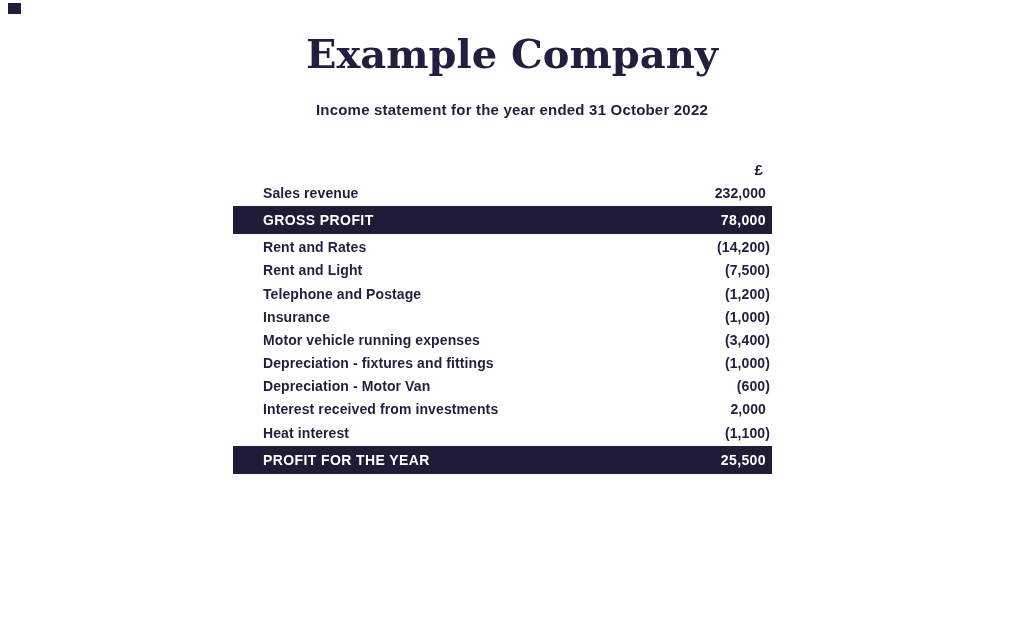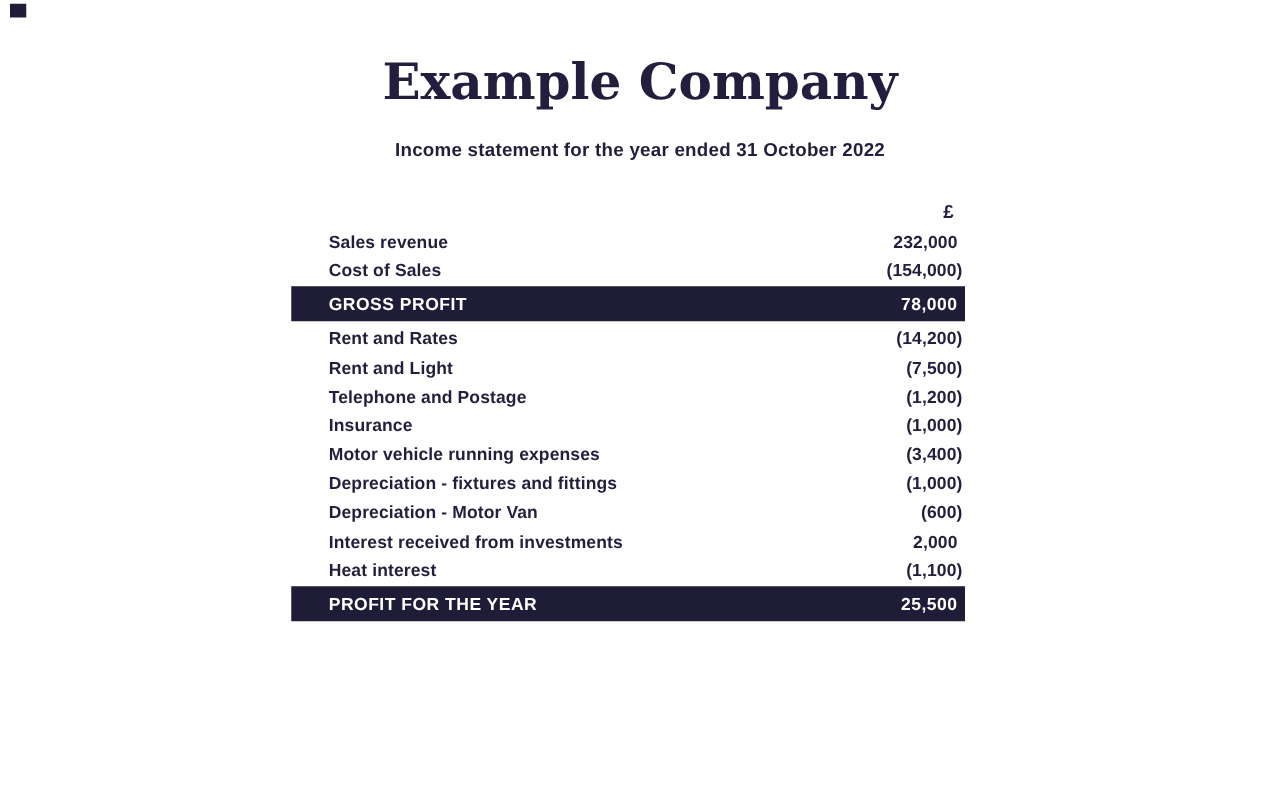--- a/index.html
+++ b/index.html
@@ -22,33 +22,33 @@
     overflow: hidden;
   }
   .corner-artifact {
     position: absolute;
     left: 8px; top: 3px;
     width: 13px; height: 11px;
     background: var(--bar);
   }
   .title {
     position: absolute;
-    top: 44px; left: 0;
+    top: 32px; left: 0;
     width: 100%;
     margin: 0;
     text-align: center;
     font-family: "DejaVu Serif", serif;
     font-weight: 700;
     font-size: 40px;
     line-height: 44px;
     color: var(--ink);
   }
   .subtitle {
     position: absolute;
-    top: 112px; left: 0;
+    top: 101px; left: 0;
     width: 100%;
     text-align: center;
     font-weight: 700;
     font-size: 15px;
     line-height: 18px;
     letter-spacing: 0.2px;
     color: var(--ink);
   }
   .table {
     position: absolute;
@@ -89,24 +89,20 @@
 
   <div class="table">
     <div class="row header">
       <span class="value">£</span>
     </div>
 
   <div class="row">
     <span class="label">Sales revenue</span>
     <span class="value">232,000</span>
   </div>
-      <div class="row paren">
-    <span class="label">Cost of Sales</span>
-    <span class="value">(154,000)</span>
-  </div>
       <div class="row total">
     <span class="label">GROSS PROFIT</span>
     <span class="value">78,000</span>
   </div>
       <div class="row paren">
     <span class="label">Rent and Rates</span>
     <span class="value">(14,200)</span>
   </div>
       <div class="row paren">
     <span class="label">Rent and Light</span>

